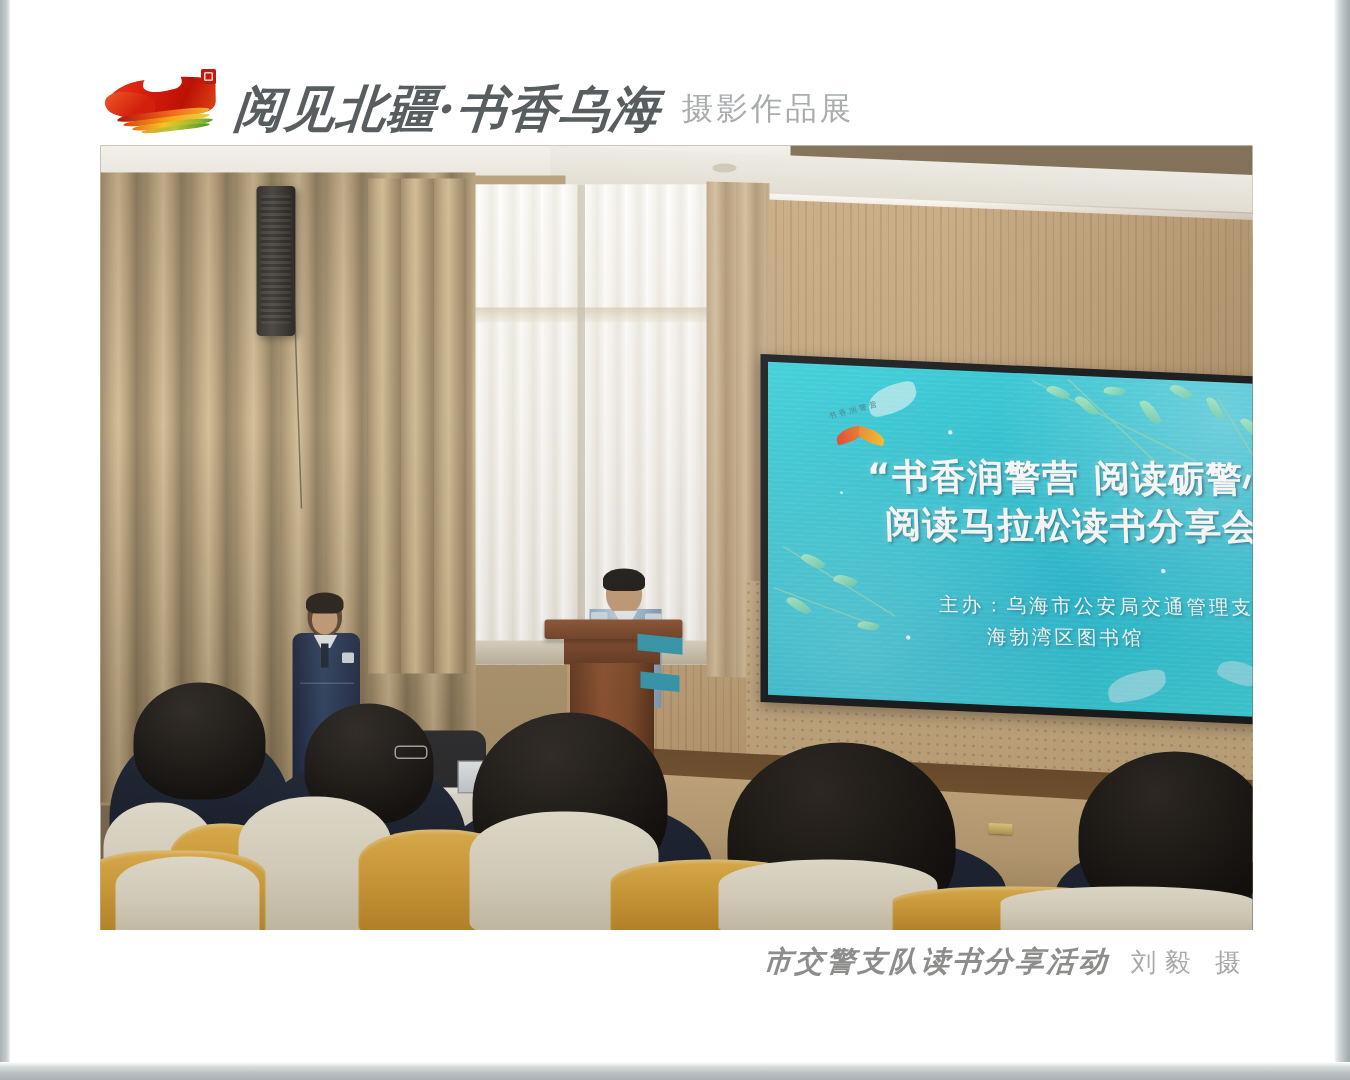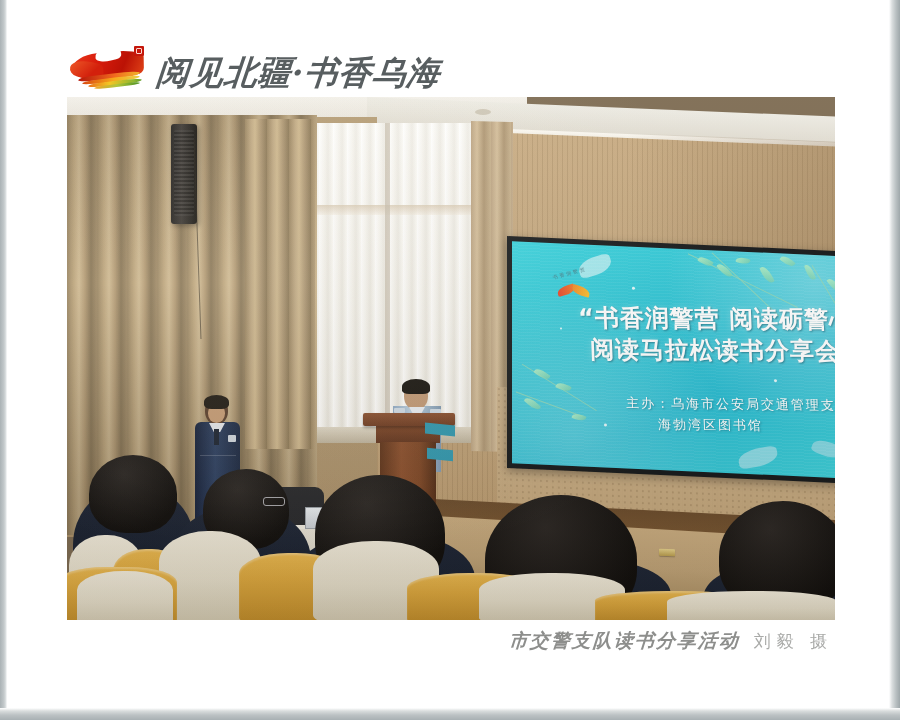--- a/index.html
+++ b/index.html
@@ -607,20 +607,21 @@
       <div class="swoosh-tail"></div>
       <div class="ribbon r1"></div>
       <div class="ribbon r2"></div>
       <div class="ribbon r3"></div>
       <div class="ribbon r4"></div>
       <div class="seal"></div>
     </div>
 
     <div id="title-calli">阅见北疆·书香乌海</div>
 
+    <div id="title-sub">摄影作品展</div>
   </div>
 
   <div id="photo">
 
     <div class="layer" id="ceiling"></div>
     <div class="layer" id="ceiling-right"></div>
     <div class="layer" id="cornice"></div>
 
     <div class="layer" id="wall-right"></div>
     <div class="layer" id="wall-right-dark"></div>

